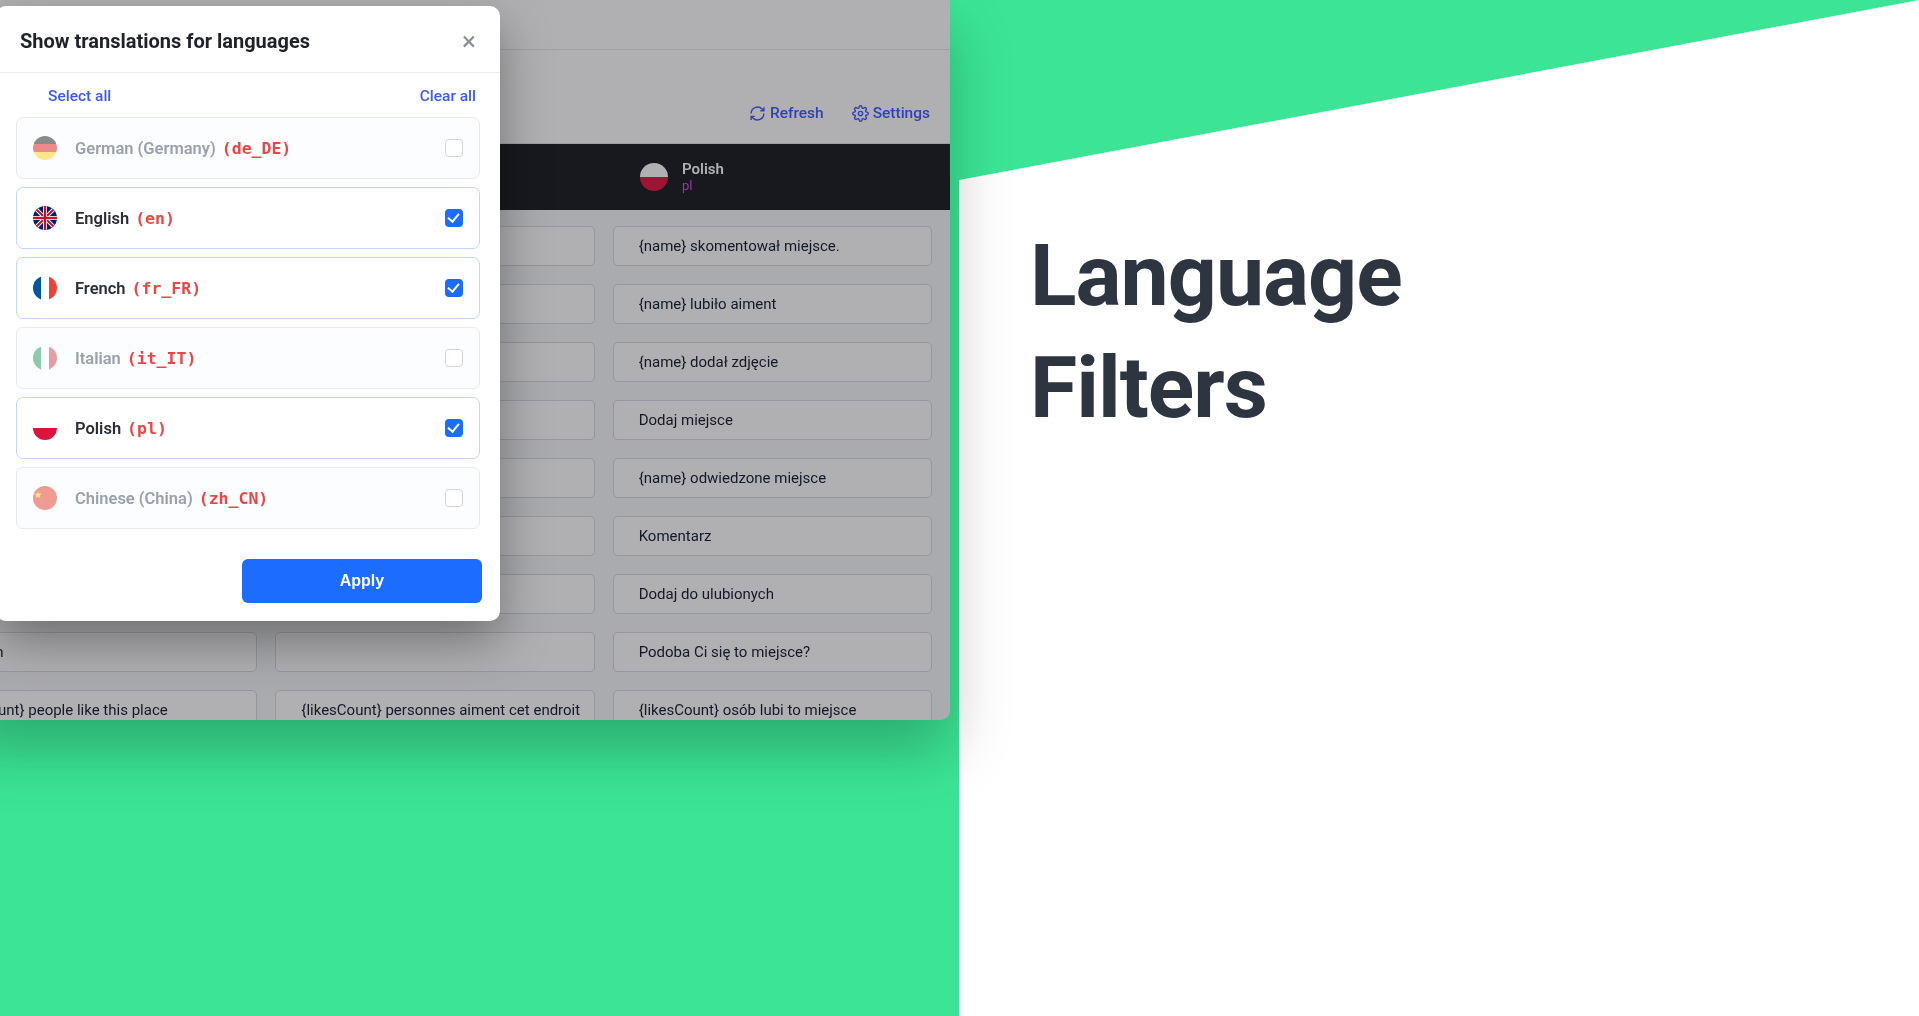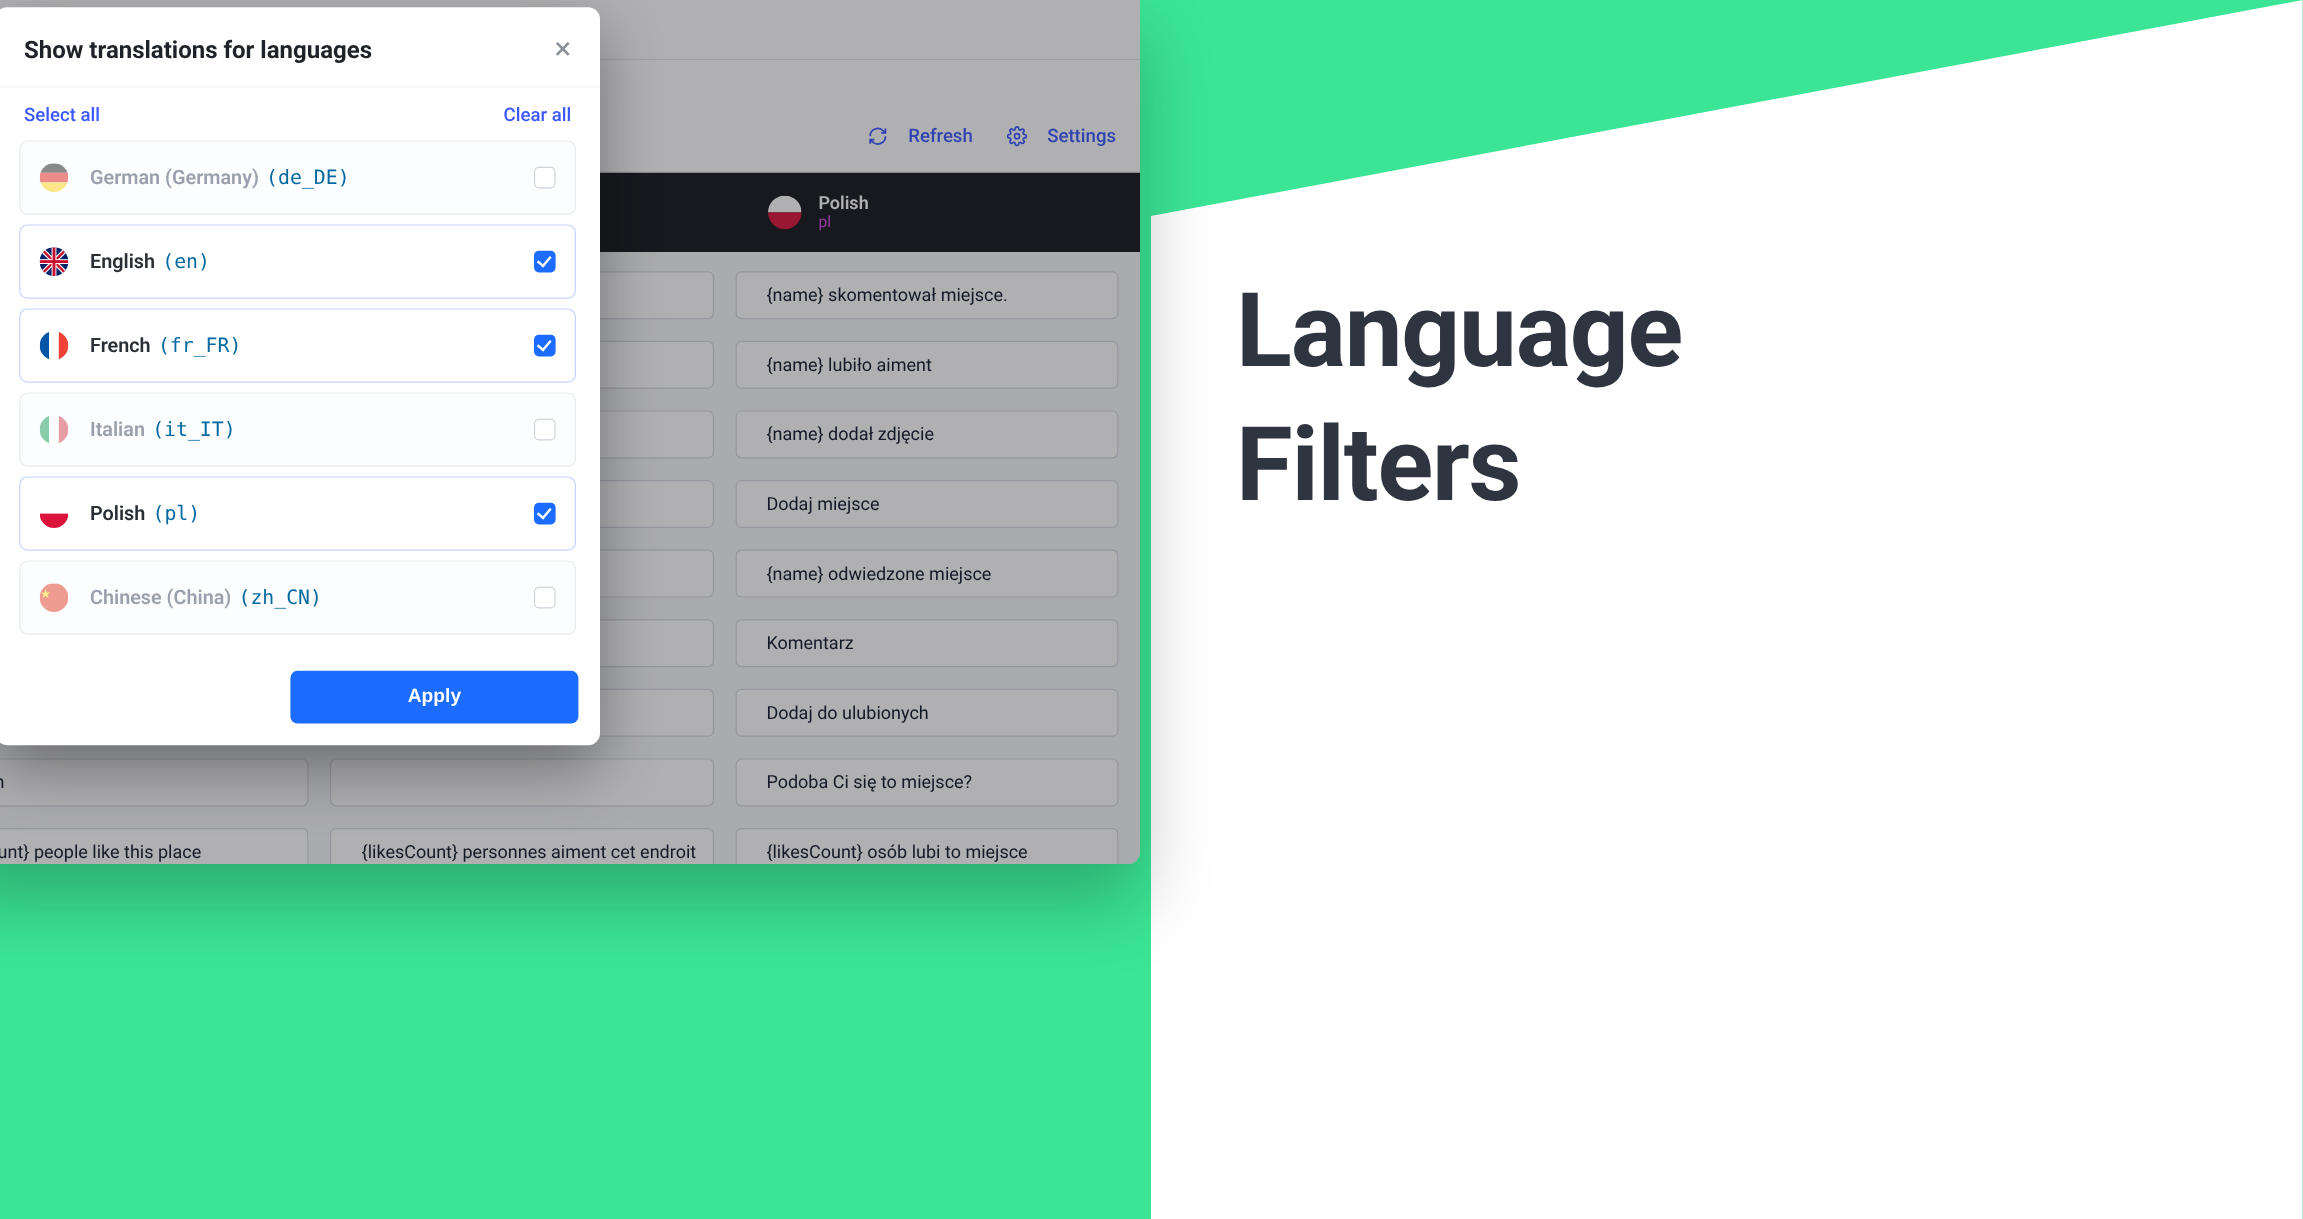--- a/index.html
+++ b/index.html
@@ -55,21 +55,21 @@
   }
   .subbar {
     position: absolute; top:50px; left:0; right:0; height:94px;
     background:#fff; border-bottom:1px solid #e5e7eb;
   }
   .header-actions {
     position:absolute; right:20px; top:104px;
     display:flex; gap:28px; align-items:center;
     color:#3b57ff; font-size:15.5px; font-weight:500;
   }
-  .header-actions .act { display:flex; align-items:center; gap:17px; cursor:pointer; }
+  .header-actions .act { display:flex; align-items:center; gap:4px; cursor:pointer; }
 
   
   .colheaders {
     position:absolute; top:144px; left:0; right:0; height:66px;
     background:#16181d; display:flex;
   }
   .colheaders .col { flex:1; display:flex; align-items:center; padding-left:20px; gap:14px; }
   .colheaders .col .flag { width:28px; height:28px; }
   .colh-text { display:flex; flex-direction:column; color:#fff; line-height:1.2; }
   .colh-text .lang { font-size:15px; font-weight:600; }
@@ -106,37 +106,37 @@
     padding: 22px 24px 18px;
     border-bottom:1px solid #eceef2;
   }
   .modal-title { font-size:20px; font-weight:700; color:#1f2329; }
   .modal-close { font-size:26px; color:#8a8f98; cursor:pointer; line-height:1; }
   .link-row {
     display:flex; justify-content:space-between;
     padding: 14px 24px 12px;
     font-size:15.5px; color:#3b57ff; font-weight:500;
   }
-  .link-row span { cursor:pointer; }
+  .link-row span { cursor:pointer;margin-left:28px; }
   .lang-list { padding: 0 20px; }
   .lang-item {
     display:flex; align-items:center;
     height:62px;
     padding: 12px 16px;
     border:1px solid #e8eaef;
     border-radius:7px;
     margin-bottom:8px;
     background:#fcfdfe;
   }
   .lang-item.selected { border-color:#c5d4ff; background:#fff; }
   .lang-item .flag { width:24px; height:24px; margin-right:18px; }
   .lang-item .label { font-size:16.5px; font-weight:600; color:#2a2e35; display:flex; gap:6px; align-items:baseline; }
   .lang-item:not(.selected) .label { color:#9aa1ac; }
   .lang-item:not(.selected) .flag { opacity:.45; }
-  .lang-item .code { font-family: ui-monospace, Menlo, monospace; font-weight:400; color:#0369a1; }
+  .lang-item .code { font-family: ui-monospace, Menlo, monospace; font-weight:700; color:#ef4444; }
   .lang-item .check { margin-left:auto; width:18px; height:18px; border-radius:4px; }
   .lang-item:not(.selected) .check { border:1.5px solid #d0d4db; background:#fff; }
   .lang-item.selected .check { background:#1b6cff; position:relative; }
   .lang-item.selected .check::after {
     content:""; position:absolute; left:5px; top:2px;
     width:5px; height:9px; border:solid #fff; border-width:0 2.5px 2.5px 0;
     transform: rotate(40deg);
   }
   .apply-btn {
     display:block;

